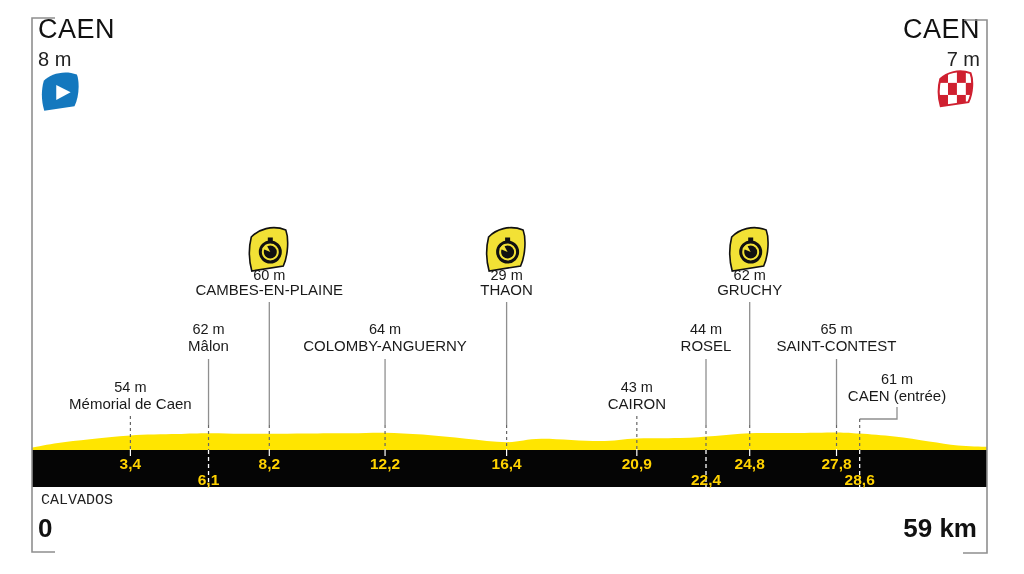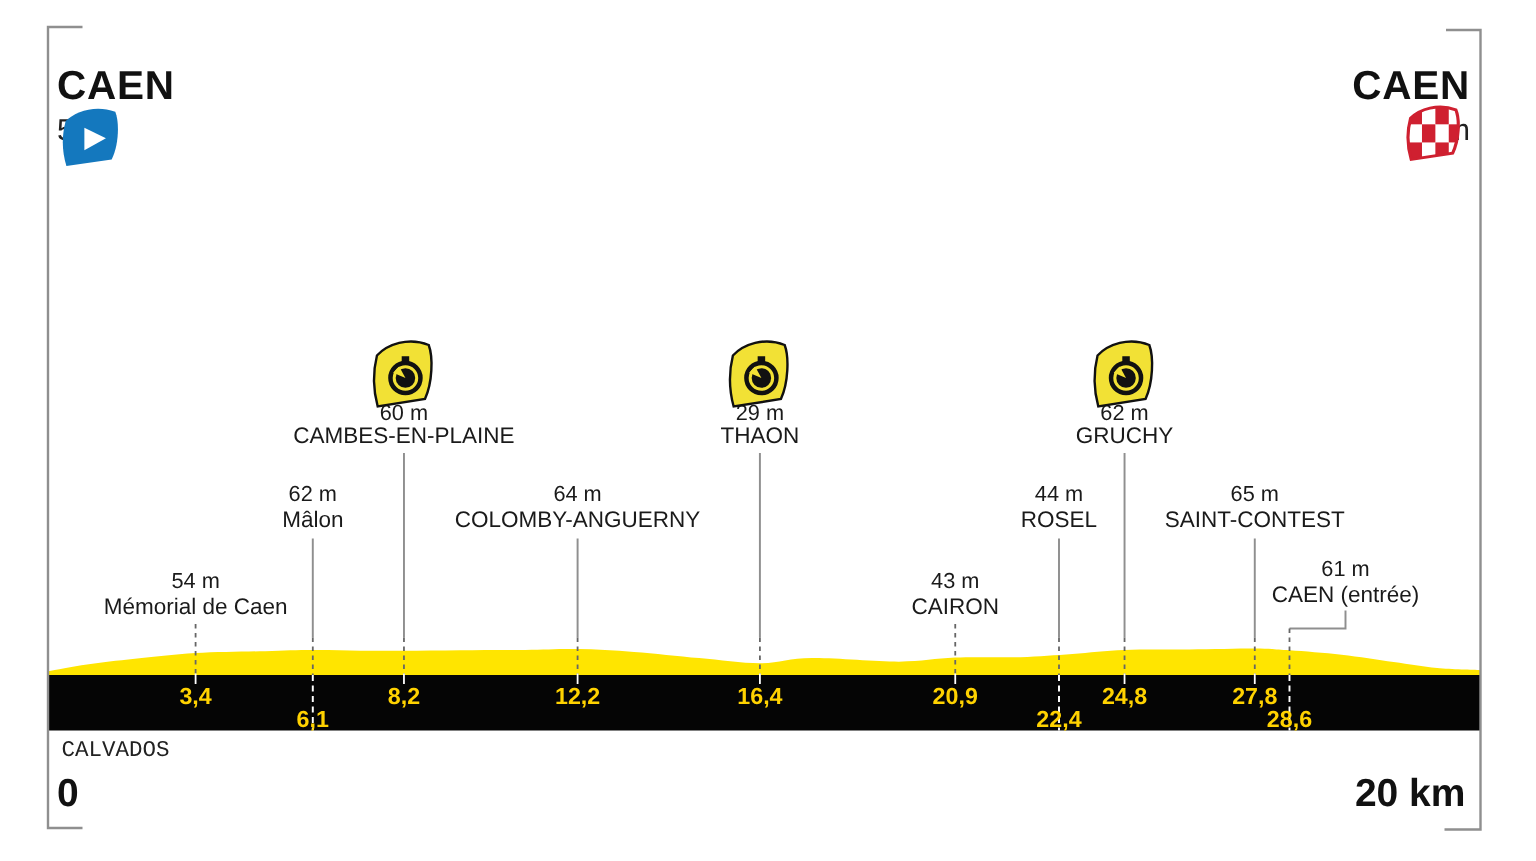--- a/index.html
+++ b/index.html
@@ -1,35 +1,35 @@
 <!DOCTYPE html>
 <html style="--profile-yellow: #ffe500; --depart-blue: #1478be; --finish-red: #cf2030; --flag-yellow: #f2e135;"><head>
 <meta charset="utf-8">
 <style>
   html,body{margin:0;padding:0;background:#fff;}
   #stage{
     position:relative;width:1024px;height:574px;background:#fff;overflow:hidden;
     font-family:"Liberation Sans",sans-serif;color:#1a1a1a;
   }
   .abs{position:absolute;}
-  .city-name{font-size:27px;font-weight:700;letter-spacing:.5px;line-height:1;color:#111;margin-top:28px;}
+  .city-name{font-size:27px;font-weight:400;letter-spacing:.5px;line-height:1;color:#111;}
   .city-elev{font-size:20px;line-height:1;color:#222;margin-top:6px;}
   .hdr-right{text-align:right;}
   .region-label{font-size:15px;color:#222;}
   .km-total{font-size:26px;font-weight:700;color:#111;line-height:1;}
   svg text{font-family:"Liberation Sans",sans-serif;}
 </style>
 </head>
 <body>
 
 <div id="stage">
 
   <div class="abs" style="left:38px;top:16px;">
     <div class="city-name">CAEN</div>
-    <div class="city-elev">5 m</div>
+    <div class="city-elev">8 m</div>
   </div>
 
   <svg class="abs" style="left:37px;top:71px;" width="50" height="46" viewBox="0 0 44 48">
     <g transform="scale(1.0,0.92)">
       <path d="M3,11 C0,23 0.5,34 3.5,45 L35,40 C40,29 40.5,12 37.5,4 C24,-1.5 10,3.5 3,11 Z" fill="var(--depart-blue)"></path>
       <polygon points="16,16 16,33 31,24" fill="#ffffff"></polygon>
     </g>
   </svg>
 
   <div class="abs hdr-right" style="right:44px;top:16px;">
@@ -158,14 +158,14 @@
         <line x1="859.6666666666667" y1="419" x2="859.6666666666667" y2="450" stroke="#666666" stroke-width="1.2" stroke-dasharray="3,3"></line>
         <line x1="859.6666666666667" y1="450" x2="859.6666666666667" y2="487" stroke="#ffffff" stroke-width="1.3" stroke-dasharray="4,3"></line>
         <text x="859.6666666666667" y="484.5" font-size="15.5" font-weight="700" fill="#ffd200" text-anchor="middle">28,6</text>
       </g>
       <polyline points="55,18 32,18 32,552 55,552" fill="none" stroke="#8f8f8f" stroke-width="1.6"></polyline>
       <polyline points="964,20 987,20 987,553 963,553" fill="none" stroke="#8f8f8f" stroke-width="1.6"></polyline>
     </svg>
 
   <div class="abs region-label" style="left:41px;top:492px;font-family:Liberation Mono, monospace;">CALVADOS</div>
   <div class="abs km-total" style="left:38px;top:515px;">0</div>
-  <div class="abs km-total" style="right:47px;top:515px;text-align:right;">20 km</div>
+  <div class="abs km-total" style="right:47px;top:515px;text-align:right;">59 km</div>
 </div>
 
 </body></html>

